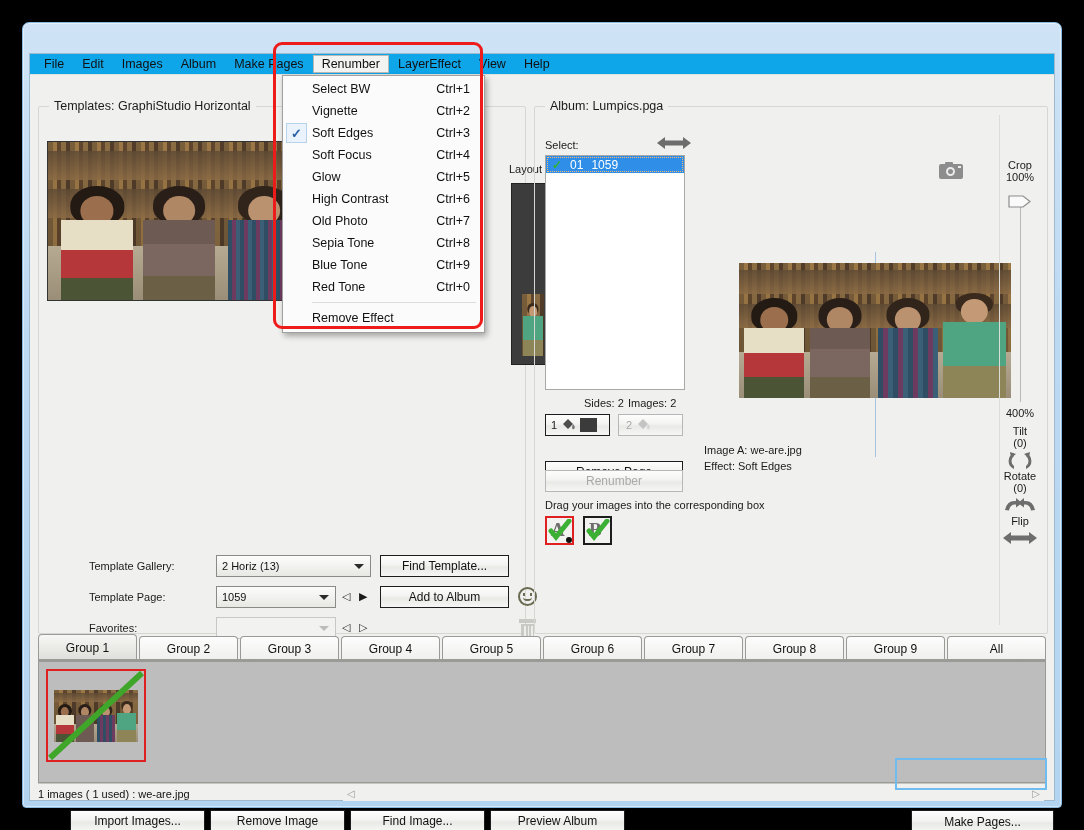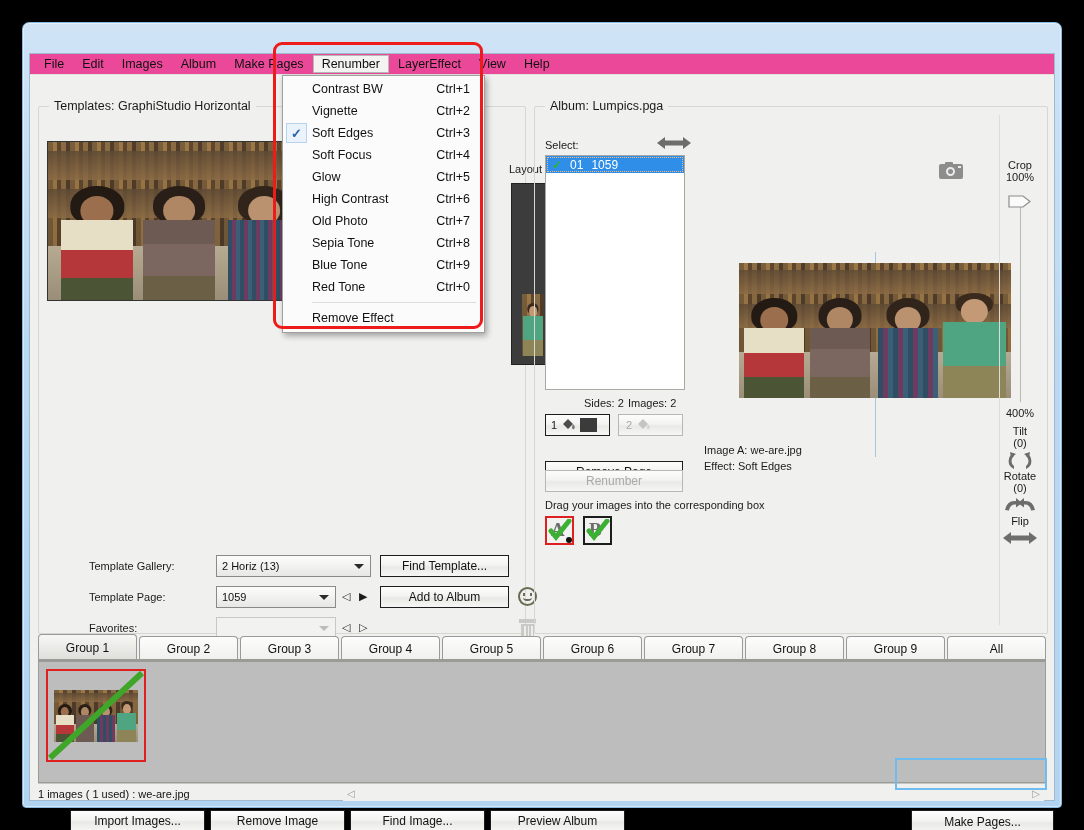--- a/index.html
+++ b/index.html
@@ -73,21 +73,21 @@
     background: #f0f0ee;
     border: 1px solid #9fb9cf;
   }
 
   
   #menubar {
     height: 21px;
     display: flex; align-items: center;
     padding-left: 5px;
     font-size: 12.5px; color: #111;
-    background: #ec4899;
+    background: #0ea5e9;
     border-bottom: 1px solid #e2e2de;
     position: relative; z-index: 30;
   }
   .menu-item { padding: 2px 9px; cursor: default; white-space: nowrap; }
   .menu-item.open {
     background: #f3f3f1;
     border: 1px solid #b9b9b5;
     padding: 1px 8px;
   }
 
@@ -630,21 +630,21 @@
       </div>
       <div class="btn" style="position:absolute; left:873px; top:4px; width:143px; height:24px;">
         <span>Make Pages...</span>
       </div>
     </div>
 
     <div id="effects-menu">
       <div class="gutter"></div>
 
       <div class="mrow">
-        <span class="lbl">Contrast BW</span>
+        <span class="lbl">Select BW</span>
         <span class="acc">Ctrl+1</span>
       </div>
       <div class="mrow">
         <span class="lbl">Vignette</span>
         <span class="acc">Ctrl+2</span>
       </div>
       <div class="mrow">
         <span class="chk">✓</span>
         <span class="lbl">Soft Edges</span>
         <span class="acc">Ctrl+3</span>

